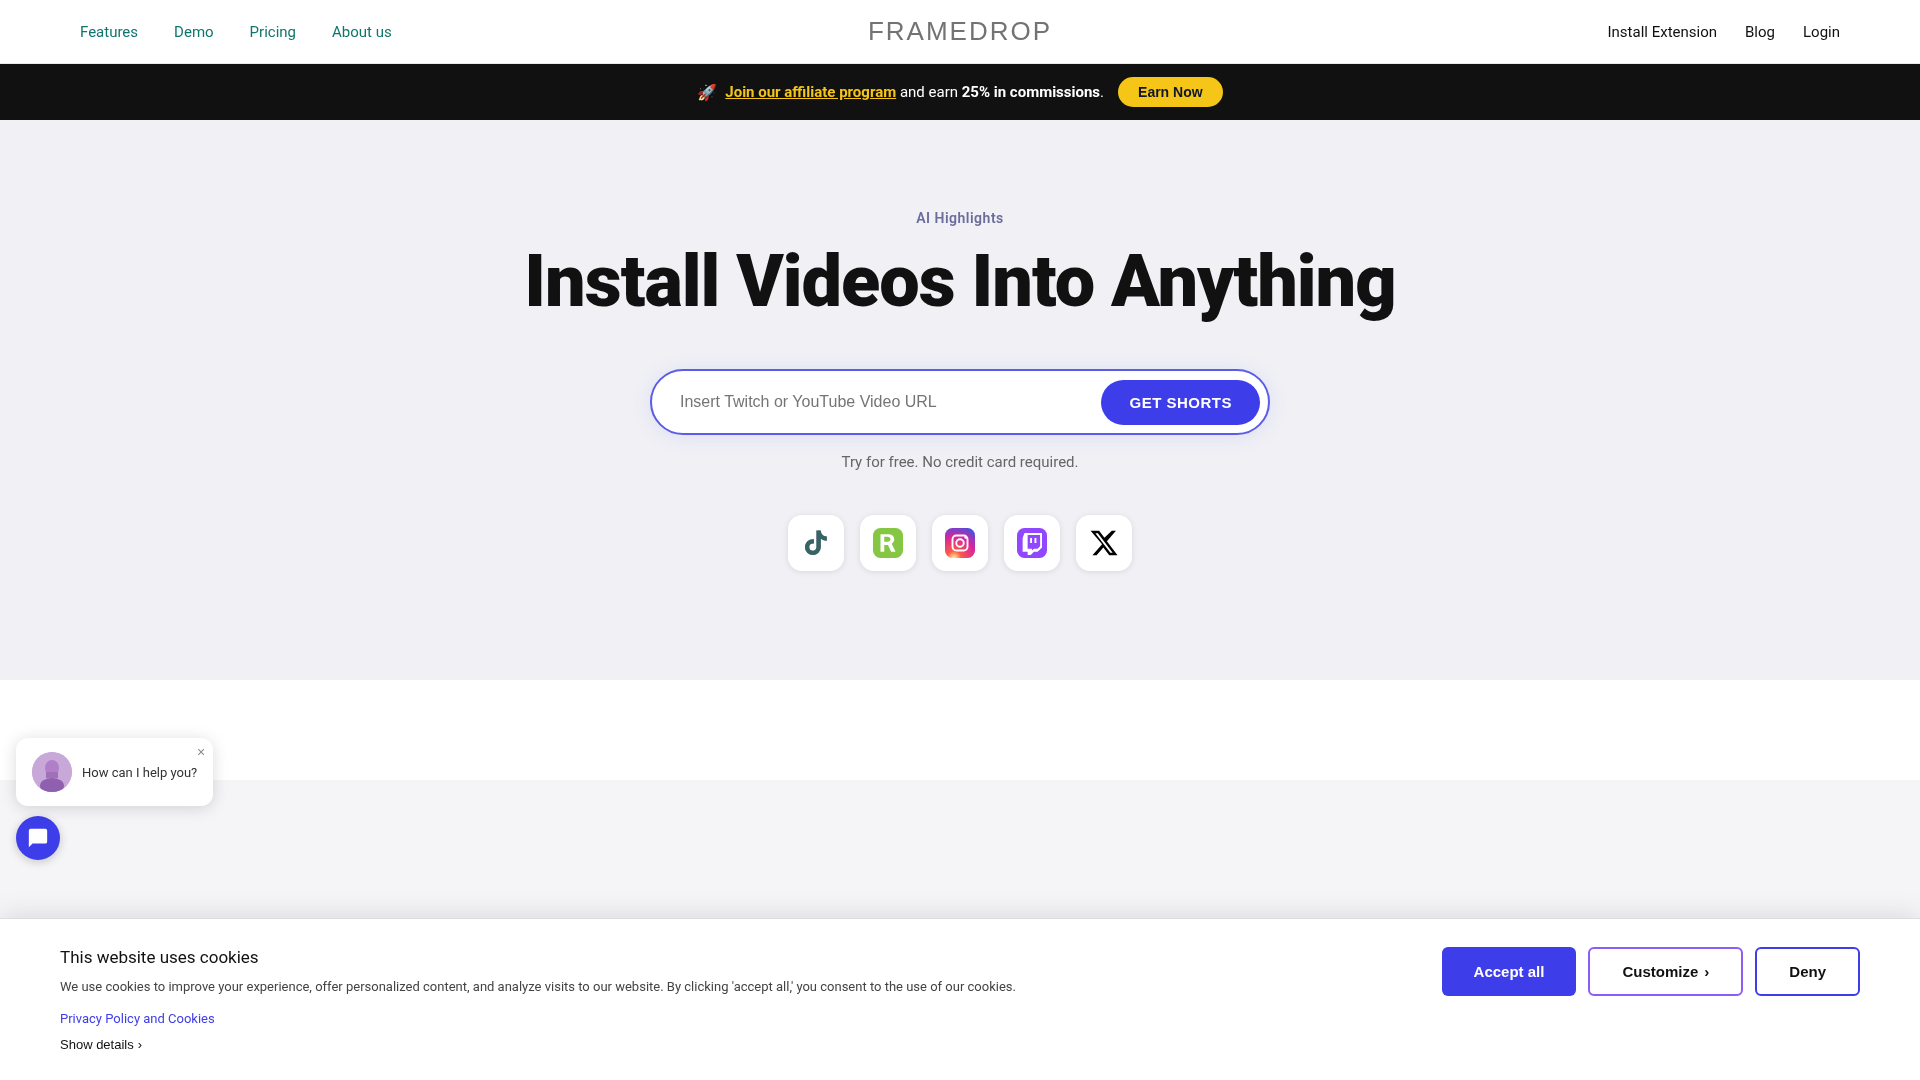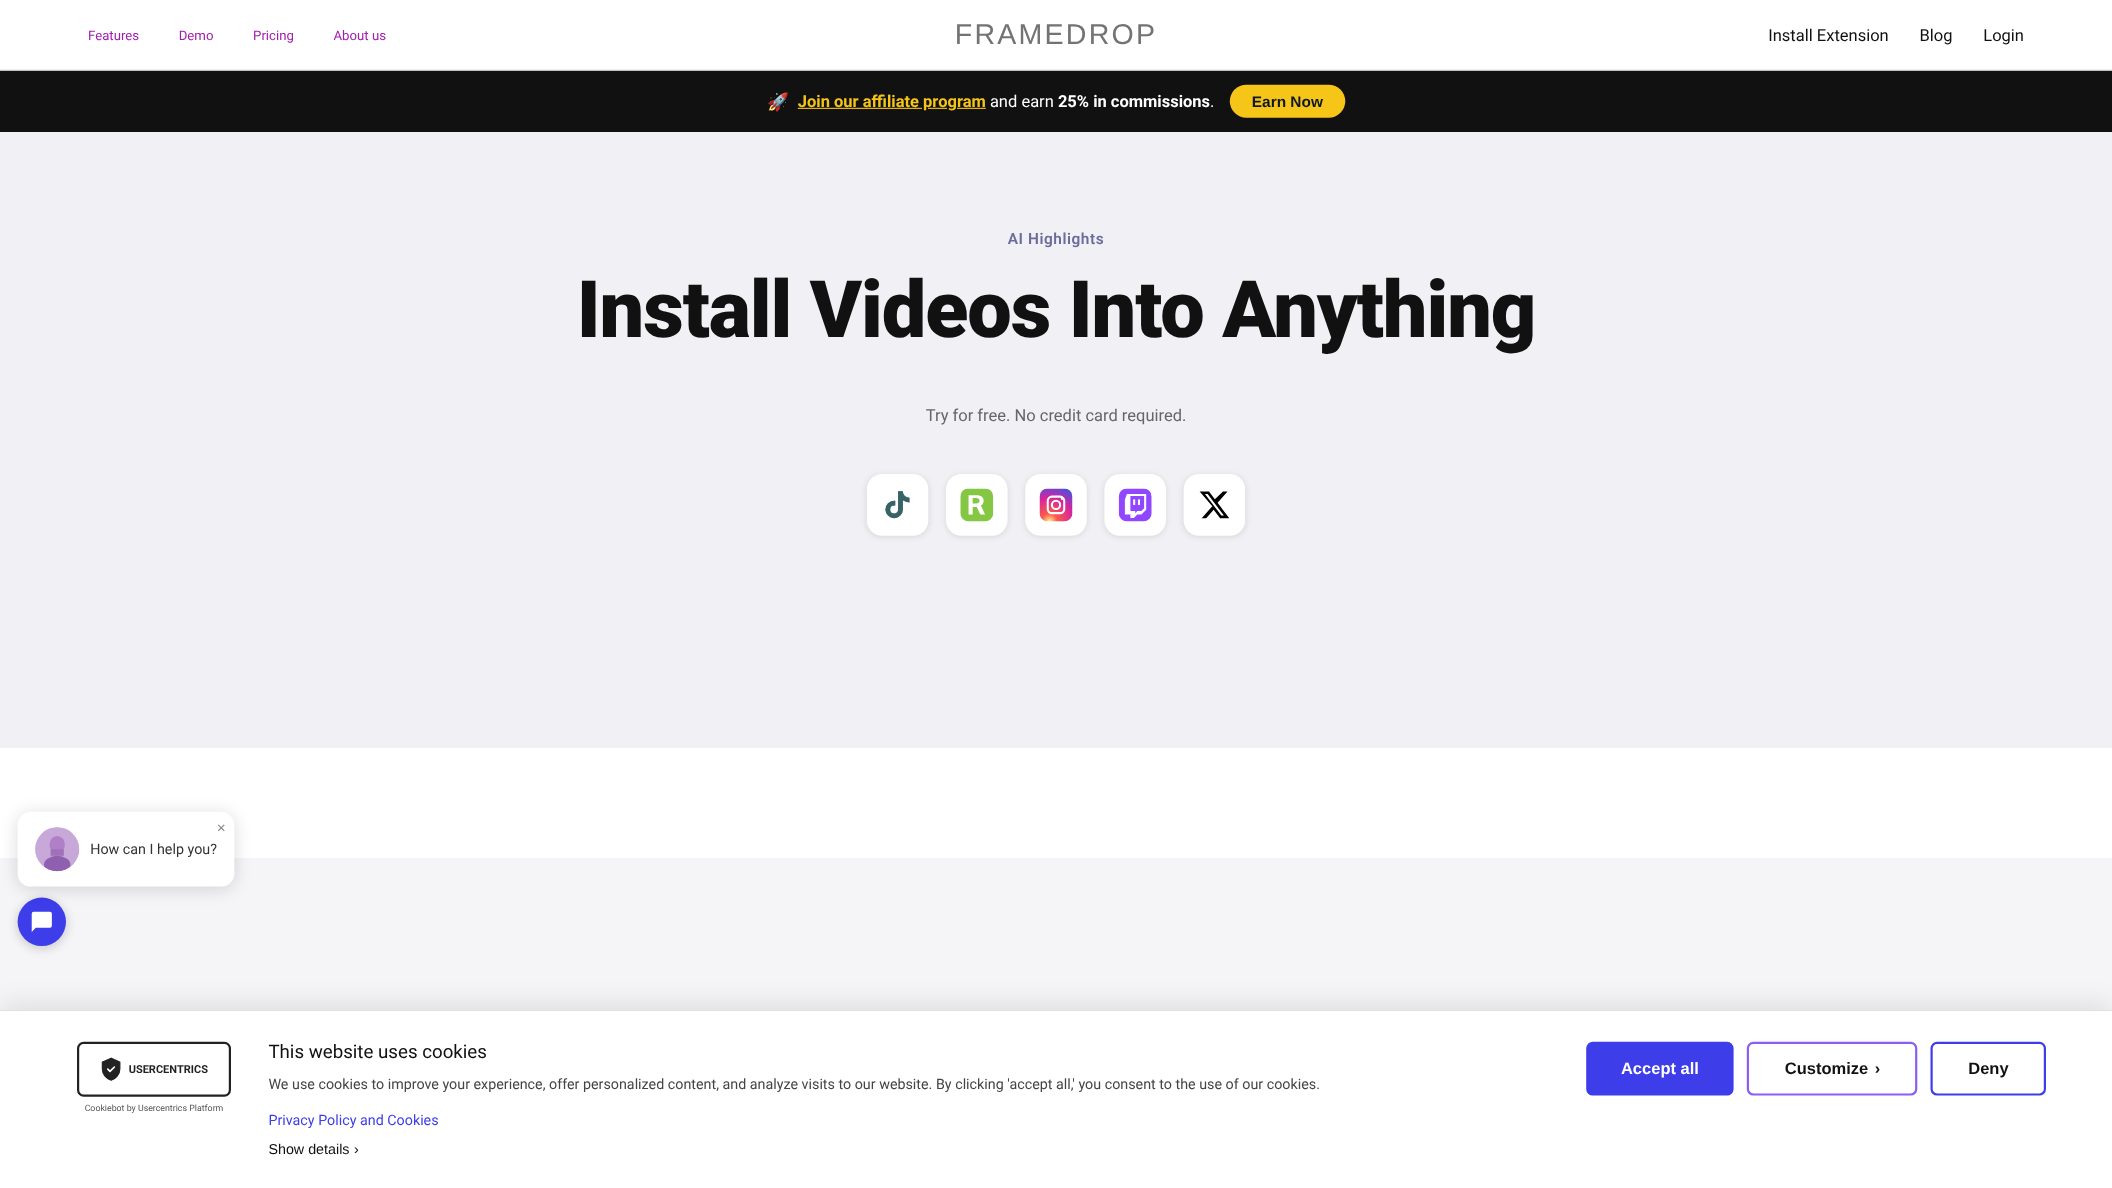--- a/index.html
+++ b/index.html
@@ -11,21 +11,21 @@
       height: 64px;
       display: flex;
       align-items: center;
       justify-content: space-between;
       padding: 0 80px;
       border-bottom: 1px solid #e8e8e8;
       position: relative;
       z-index: 10;
     }
     .nav-links { display: flex; gap: 36px; }
-    .nav-link { font-size: 12px; color: #a21caf; text-decoration: none; cursor: pointer; }
+    .nav-link { font-size: 15px; color: #0f766e; text-decoration: none; cursor: pointer; }
     .logo { 
       position: absolute; left: 50%; transform: translateX(-50%);
       font-size: 26px; font-weight: 400; letter-spacing: 2px; color: #737373; font-family: 'Arial Black', sans-serif;
     }
     .nav-right { display: flex; gap: 28px; align-items: center; }
     .nav-right-link { font-size: 15px; color: #111; text-decoration: none; cursor: pointer; }
 
     
     .banner {
       background: #111;
@@ -260,20 +260,24 @@
   <span class="banner-text">
     <a class="banner-link">Join our affiliate program</a><span> and earn </span><span class="banner-bold">25% in commissions</span><span>.</span>
   </span>
   <button class="earn-now-btn">Earn Now</button>
 </div>
 
 <section class="hero">
   <div class="hero-tag">AI Highlights</div>
   <h1 class="hero-title">Install Videos Into Anything</h1>
 
+  <div class="search-bar">
+    <input class="search-input" type="text" placeholder="Insert Twitch or YouTube Video URL" style="">
+    <button class="get-shorts-btn">GET SHORTS</button>
+  </div>
 
   <div class="hero-sub">Try for free. No credit card required.</div>
 
   <div class="social-icons">
 
     <div class="social-icon-wrap">
       <svg class="social-icon-svg" viewBox="0 0 24 24" fill="none">
         <rect width="24" height="24" rx="6" fill="white"></rect>
         <path d="M19.59 6.69a4.83 4.83 0 0 1-3.77-4.25V2h-3.45v13.67a2.89 2.89 0 0 1-2.88 2.5 2.89 2.89 0 0 1-2.89-2.89 2.89 2.89 0 0 1 2.89-2.89c.28 0 .54.04.79.1V9.01a6.33 6.33 0 0 0-.79-.05A6.34 6.34 0 0 0 3.15 15.3a6.34 6.34 0 0 0 6.34 6.34 6.34 6.34 0 0 0 6.34-6.34V8.67a8.18 8.18 0 0 0 4.79 1.53V6.79a4.85 4.85 0 0 1-1.03-.1z" fill="#010101"></path>
         <path d="M19.59 6.69a4.83 4.83 0 0 1-3.77-4.25V2h-3.45v13.67a2.89 2.89 0 0 1-2.88 2.5 2.89 2.89 0 0 1-2.89-2.89 2.89 2.89 0 0 1 2.89-2.89c.28 0 .54.04.79.1V9.01a6.33 6.33 0 0 0-.79-.05A6.34 6.34 0 0 0 3.15 15.3a6.34 6.34 0 0 0 6.34 6.34 6.34 6.34 0 0 0 6.34-6.34V8.67a8.18 8.18 0 0 0 4.79 1.53V6.79a4.85 4.85 0 0 1-1.03-.1z" fill="url(#tiktok-grad)" opacity="0.5"></path>
@@ -347,30 +351,20 @@
     <div class="chat-button-round">
       <svg width="22" height="22" viewBox="0 0 24 24" fill="none">
         <path d="M20 2H4a2 2 0 00-2 2v18l4-4h14a2 2 0 002-2V4a2 2 0 00-2-2z" fill="white"></path>
       </svg>
     </div>
   </div>
 </div>
 
 <div class="cookie-overlay">
   <div class="cookie-left">
-    <div class="usercentrics-logo">
-      <div class="uc-logo-box">
-        <svg class="uc-shield" viewBox="0 0 20 22" fill="none">
-          <path d="M10 1L2 4.5v6C2 15.25 5.5 19.74 10 21c4.5-1.26 8-5.75 8-10.5v-6L10 1z" fill="#222" stroke="#222"></path>
-          <path d="M7 11l2 2 4-4" stroke="white" stroke-width="1.5" stroke-linecap="round" stroke-linejoin="round"></path>
-        </svg>
-        <span class="uc-text">USERCENTRICS</span>
-      </div>
-      <span class="uc-sub">Cookiebot by Usercentrics Platform</span>
-    </div>
     <div class="cookie-content">
       <div class="cookie-title">This website uses cookies</div>
       <div class="cookie-desc">We use cookies to improve your experience, offer personalized content, and analyze visits to our website. By clicking 'accept all,' you consent to the use of our cookies.</div>
       <a class="cookie-policy-link">Privacy Policy and Cookies</a>
       <div>
         <button class="show-details-btn">
           <span>Show details</span>
           <span class="chevron-right">›</span>
         </button>
       </div>

